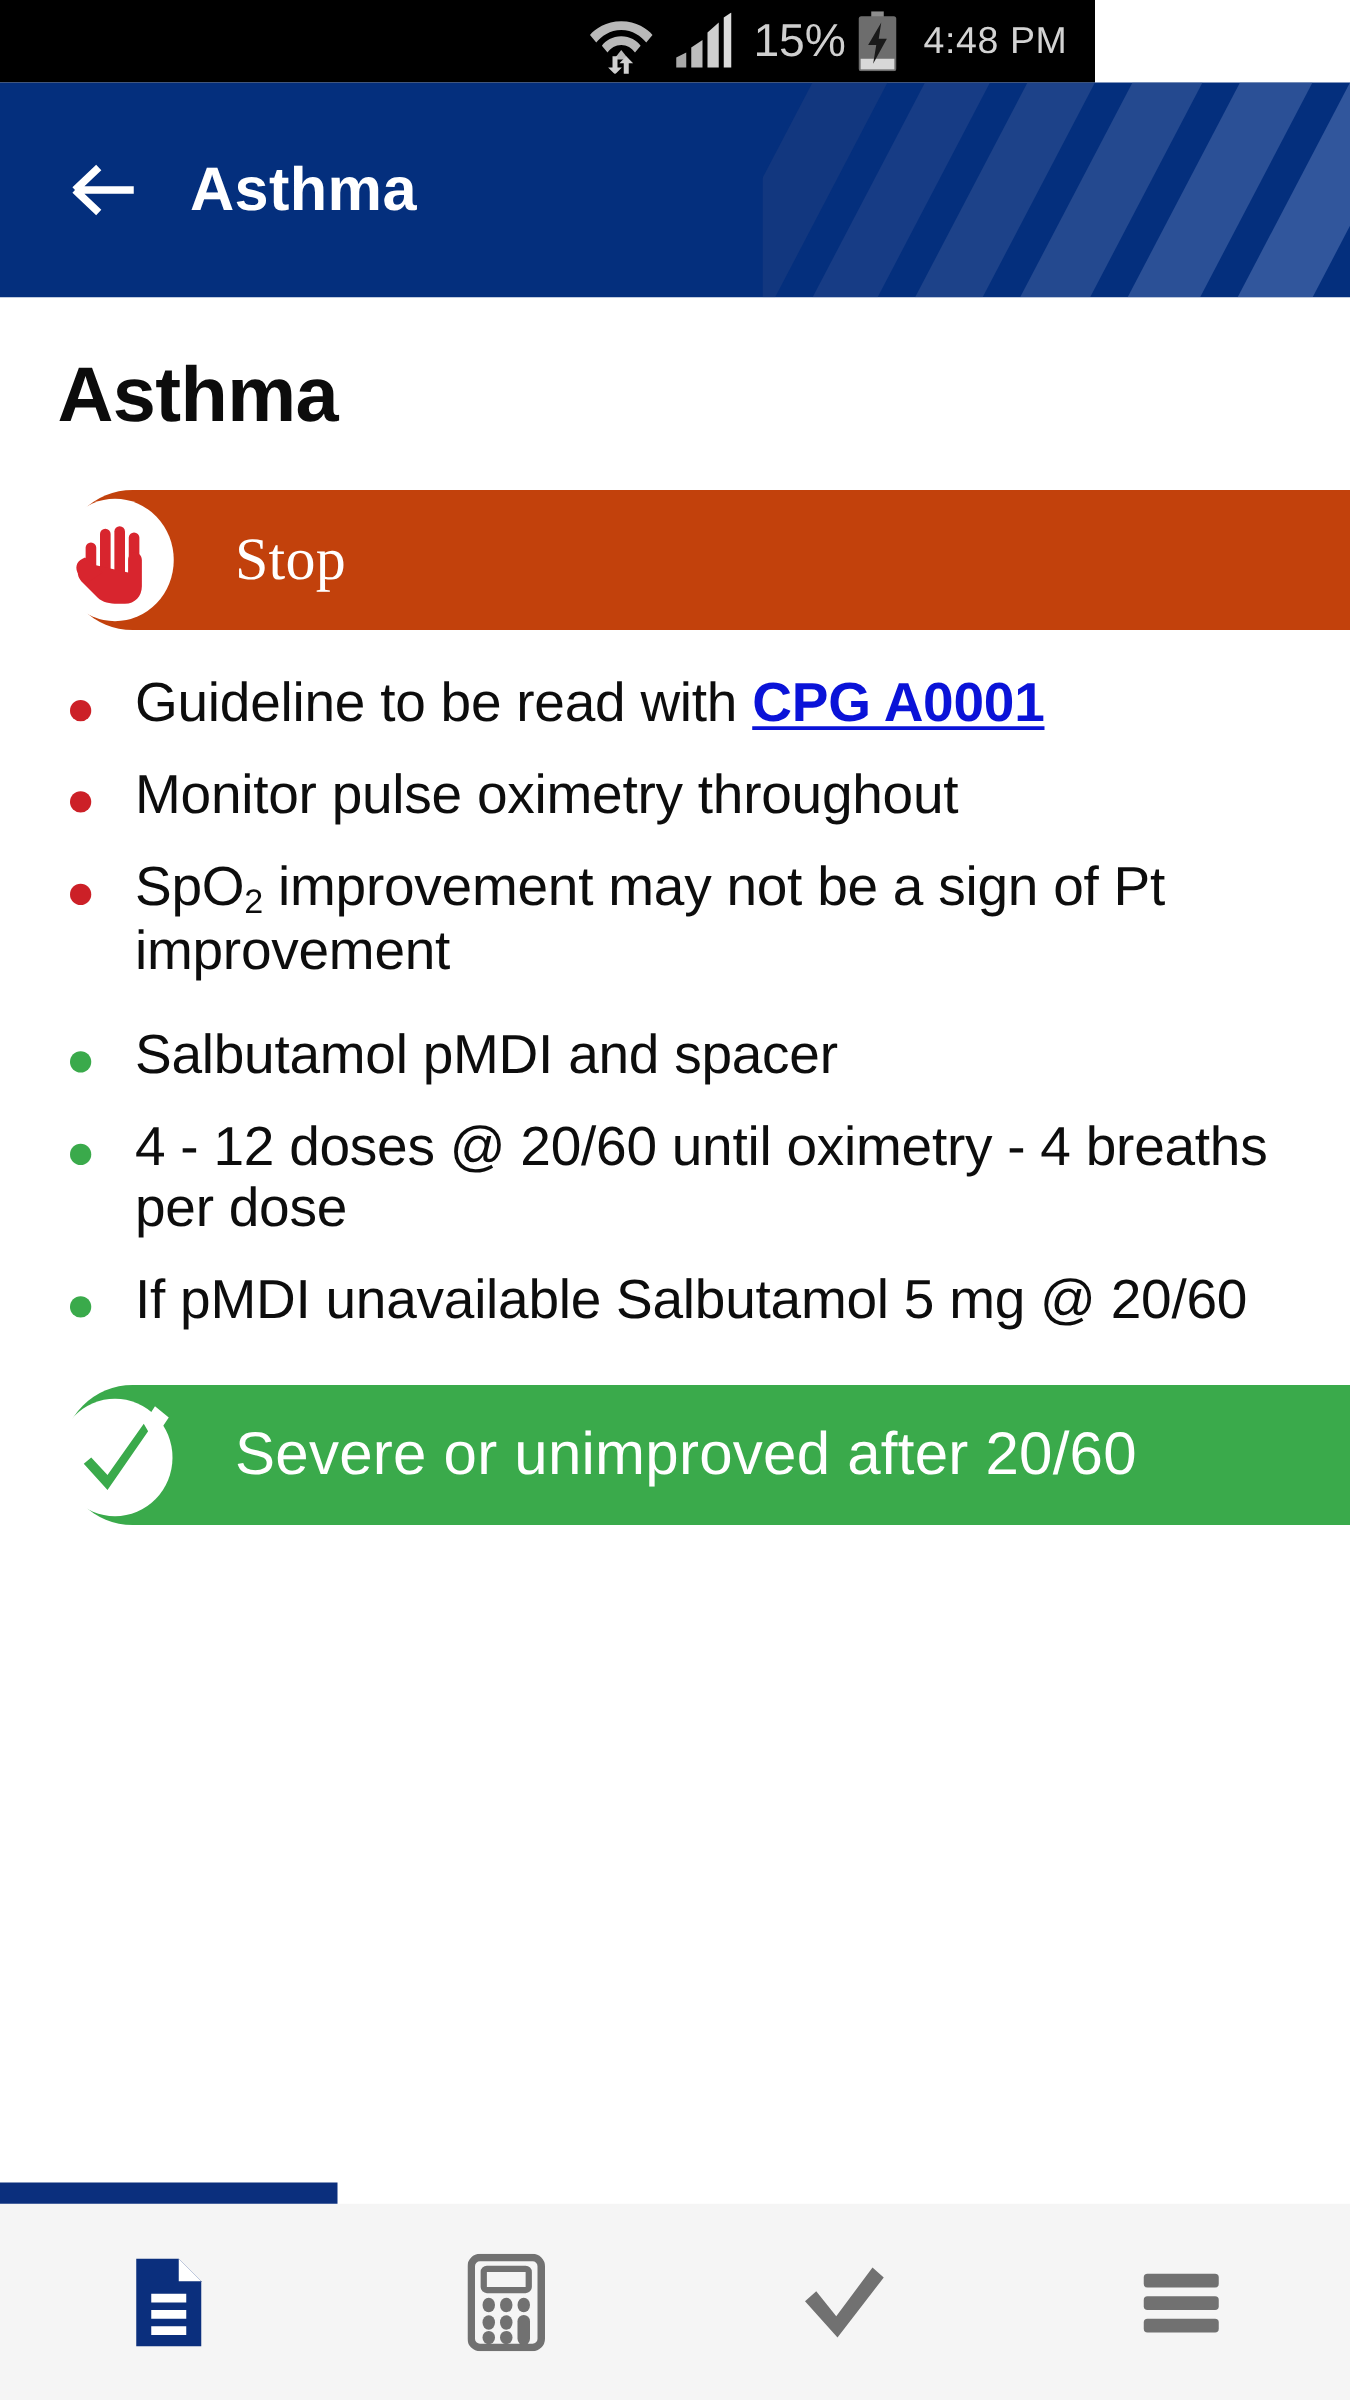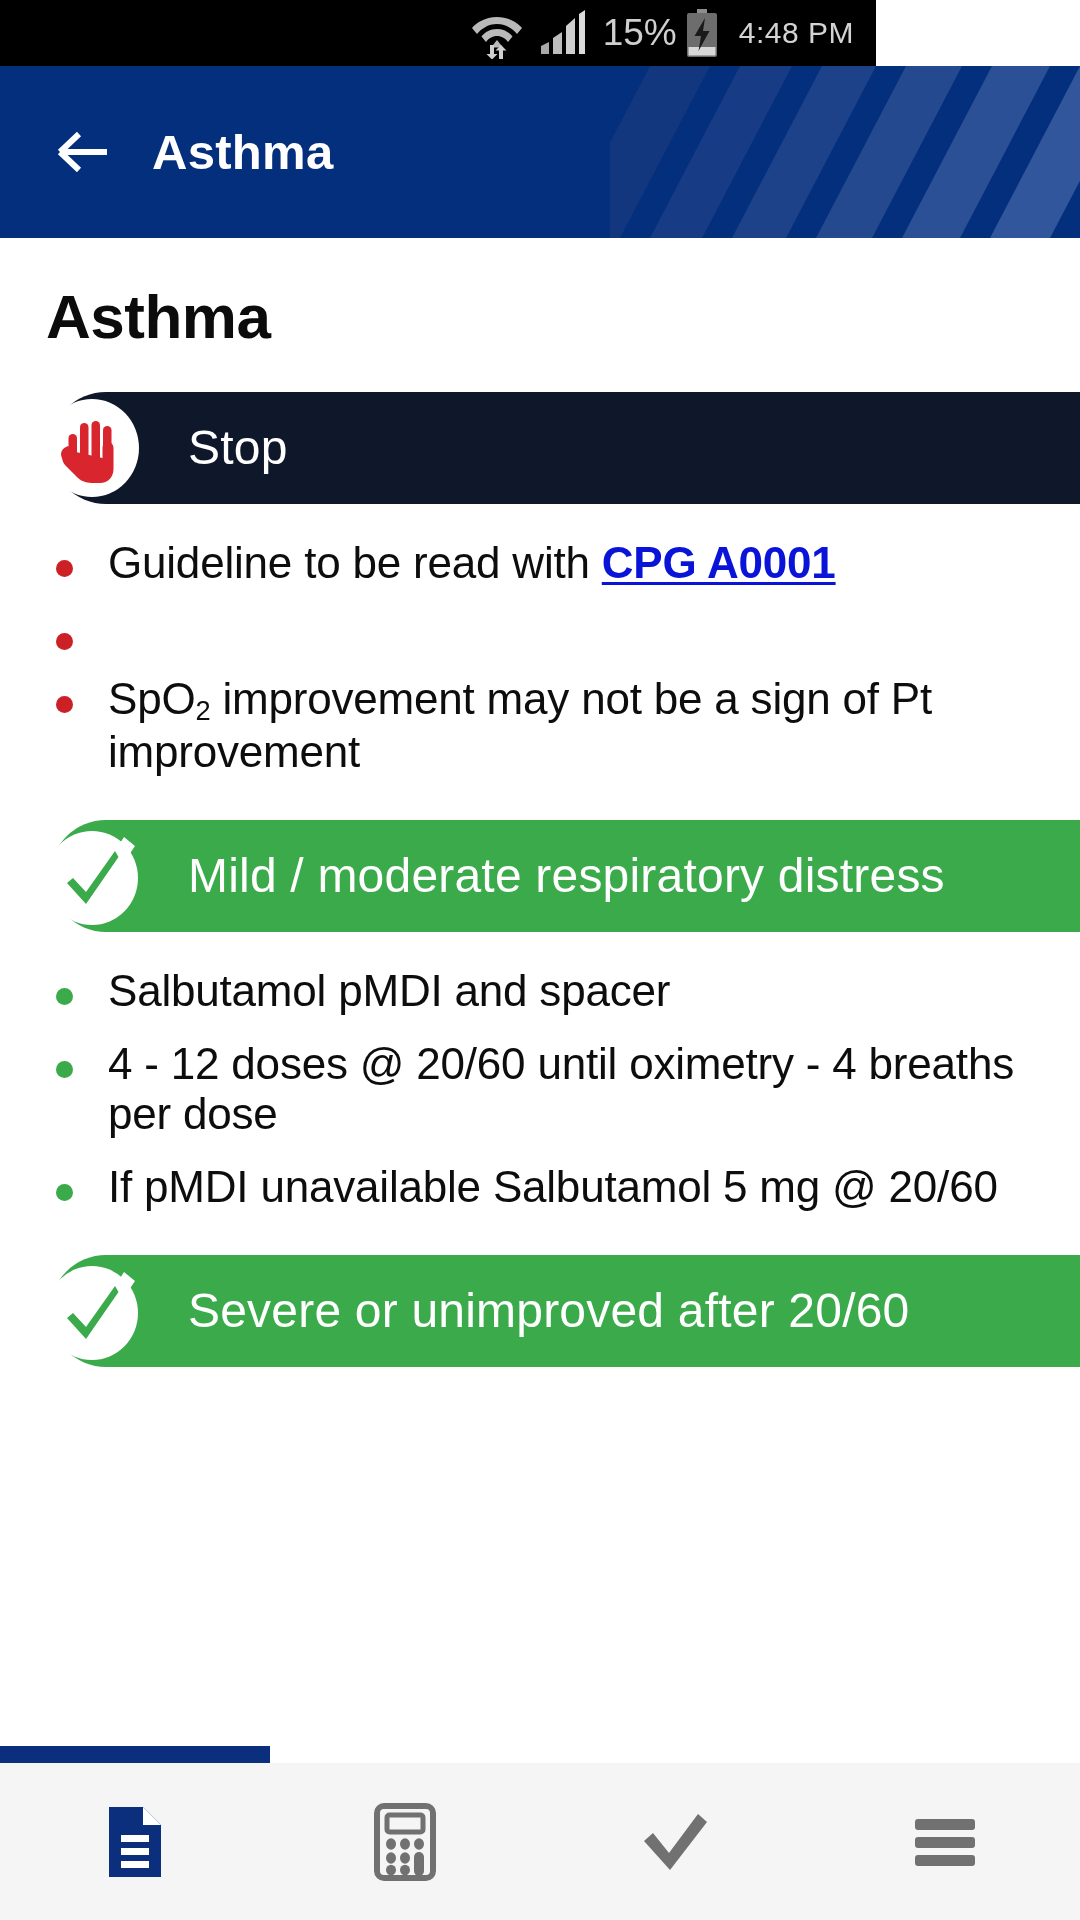--- a/index.html
+++ b/index.html
@@ -116,21 +116,21 @@
     min-height: 112px;
     border-top-left-radius: 56px;
     border-bottom-left-radius: 56px;
     display: flex;
     align-items: center;
     padding-left: 138px;
     padding-right: 30px;
     padding-top: 14px;
     padding-bottom: 14px;
   }
-  .banner.red { background: #0f172a; }
+  .banner.red { background: #c2410c; font-family: Liberation Serif, serif; }
   .banner.green { background: #3aaa4b; }
 
   .banner-badge {
     position: absolute;
     left: -8px;
     top: 50%;
     transform: translateY(-50%);
     width: 100px;
     height: 100px;
   }
@@ -282,37 +282,28 @@
       <span class="banner-label">Stop</span>
     </div>
 
     <div class="bullets">
       <div class="bullet-row">
         <span class="bullet-dot red"></span>
         <span class="bullet-text"><span>Guideline to be read with </span><a href="#">CPG A0001</a></span>
       </div>
       <div class="bullet-row">
         <span class="bullet-dot red"></span>
+        <span class="bullet-text">Monitor pulse oximetry throughout</span>
       </div>
       <div class="bullet-row">
         <span class="bullet-dot red"></span>
         <span class="bullet-text"><span>SpO</span><sub>2</sub><span> improvement may not be a sign of Pt improvement</span></span>
       </div>
     </div>
 
-    <div class="banner green">
-      <span class="banner-badge">
-        <svg viewBox="0 0 100 100" width="100" height="100">
-          <ellipse cx="50" cy="52" rx="46" ry="47" fill="#ffffff"></ellipse>
-          <path d="M27 51 L44 70 L82 11 L93 20 L46 90 L18 60 Z" fill="#ffffff"></path>
-          <path d="M31 52 L44 66 L73 25 L76.5 31 L44 78 L25 57 Z" fill="#3aaa4b"></path>
-        </svg>
-      </span>
-      <span class="banner-label">Mild / moderate respiratory distress</span>
-    </div>
 
     <div class="bullets">
       <div class="bullet-row">
         <span class="bullet-dot green"></span>
         <span class="bullet-text"><b>Salbutamol pMDI</b><span> and spacer</span></span>
       </div>
       <div class="bullet-row">
         <span class="bullet-dot green"></span>
         <span class="bullet-text"><b>4 - 12 doses @ 20/60</b><span> until oximetry - </span><b>4 breaths per dose</b></span>
       </div>

